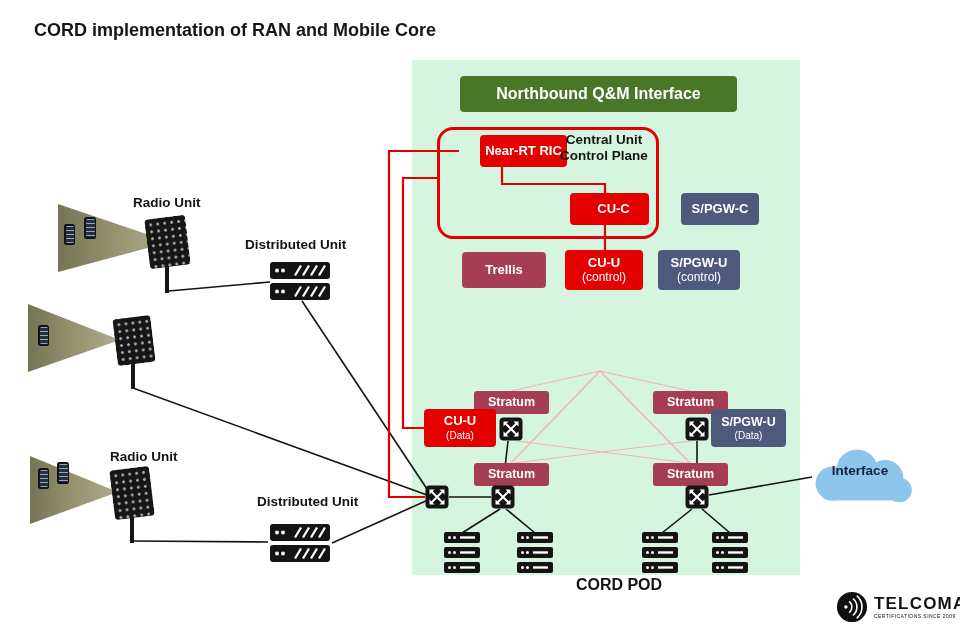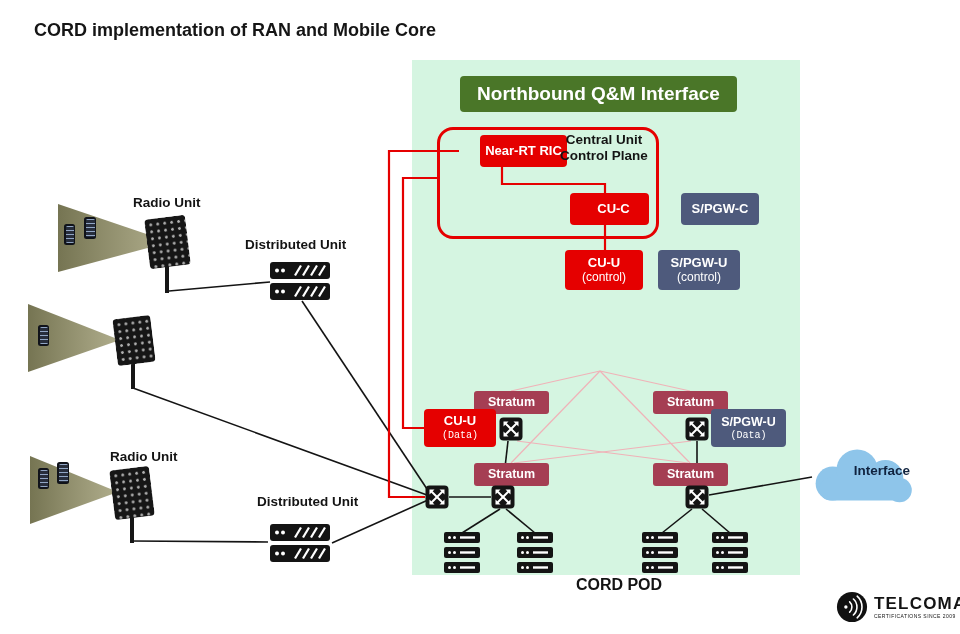--- a/index.html
+++ b/index.html
@@ -15,35 +15,35 @@
   }
   .red{background:#e50000;}
   .maroon{background:#a53e53;}
   .slate{background:#4e5a7c;}
   .green{background:#4a7628;}
   .outline-box{
     position:absolute;left:437px;top:127px;width:216px;height:106px;border:3.5px solid #e50000;
     border-radius:16px;z-index:3;background:transparent;
   }
   .lbl{position:absolute;z-index:4;color:#141414;font-weight:600;font-size:13.5px;line-height:1.2;}
-  .small-line{font-size:10px;font-weight:500;margin-top:1px;font-family:Liberation Mono, monospace;}
+  .small-line{font-size:10px;font-weight:500;margin-top:1px;}
   .antenna{
     position:absolute;z-index:4;background:#161616;border-radius:4px;
     background-image:radial-gradient(circle,rgba(255,255,255,.65) 1px,transparent 1.7px);
     background-size:7px 7px;background-position:2.5px 2.5px;
   }
   .pole{position:absolute;z-index:3;width:4px;background:#161616;}
   .phone{position:absolute;z-index:5;background:#10131a;border-radius:2.5px;}
   .phone::after{
     content:"";position:absolute;left:1.5px;right:1.5px;top:2px;bottom:2px;border-radius:1.5px;
     background:repeating-linear-gradient(180deg,#9fb6d8 0 1.5px,#2a3140 1.5px 4px);opacity:.9;
   }
   .icon{position:absolute;z-index:4;}
   .cloud-label{
-    position:absolute;z-index:4;font-weight:600;font-size:13.5px;color:#10233f;text-align:right;
+    position:absolute;z-index:4;font-weight:600;font-size:13.5px;color:#10233f;text-align:center;
   }
   .cord-pod-label{position:absolute;z-index:4;left:554px;top:576px;width:130px;text-align:center;font-size:16px;font-weight:600;}
   .title{position:absolute;left:34px;top:20px;font-size:18px;font-weight:700;color:#151515;z-index:4;}
   .logo{position:absolute;left:836px;top:591px;z-index:4;display:flex;align-items:center;gap:6px;}
   .logo-text{display:flex;flex-direction:column;line-height:1;}
   .logo-name{font-size:17px;font-weight:800;letter-spacing:1.2px;color:#131313;}
   .logo-tag{font-size:5px;letter-spacing:.45px;color:#131313;margin-top:2px;}
 </style>
 </head>
 <body>
@@ -160,21 +160,21 @@
       <path d="M691 441 L514 463"></path>
     </g>
     <g stroke="#e50000" stroke-width="2.2" fill="none">
       <path d="M459 151 L389 151 L389 497 L425 497"></path>
       <path d="M437 178 L403 178 L403 428 L424 428"></path>
       <path d="M502 167 L502 184 L605 184 L605 194"></path>
       <path d="M605 225 L605 250"></path>
     </g>
   </svg>
 
-  <div class="node green" style="left:460px;top:76px;width:277px;height:36px;font-size:19px;">
+  <div class="node green" style="left:460px;top:76px;width:277px;height:36px;font-size:16px;">
     <span>Northbound Q&amp;M Interface</span>
   </div>
 
   <div class="outline-box"></div>
 
   <div class="node red" style="left:480px;top:135px;width:87px;height:32px;font-size:13px;">
     <span>Near-RT RIC</span>
   </div>
 
   <div class="lbl" style="left:552px;top:132px;width:104px;text-align:center;">
@@ -183,20 +183,23 @@
   </div>
 
   <div class="node red" style="left:570px;top:193px;width:71px;height:32px;font-size:13px;padding-left:8px;">
     <span>CU-C</span>
   </div>
 
   <div class="node slate" style="left:661px;top:193px;width:78px;height:32px;font-size:13px;margin-left:20px;">
     <span>S/PGW-C</span>
   </div>
 
+  <div class="node maroon" style="left:462px;top:252px;width:84px;height:36px;font-size:13px;">
+    <span>Trellis</span>
+  </div>
 
   <div class="node red" style="left:565px;top:250px;width:78px;height:40px;font-size:13px;">
     <span>CU-U</span>
     <span style="font-size:12px;font-weight:500;">(control)</span>
   </div>
 
   <div class="node slate" style="left:658px;top:250px;width:82px;height:40px;font-size:13px;">
     <span>S/PGW-U</span>
     <span style="font-size:12px;font-weight:500;">(control)</span>
   </div>

